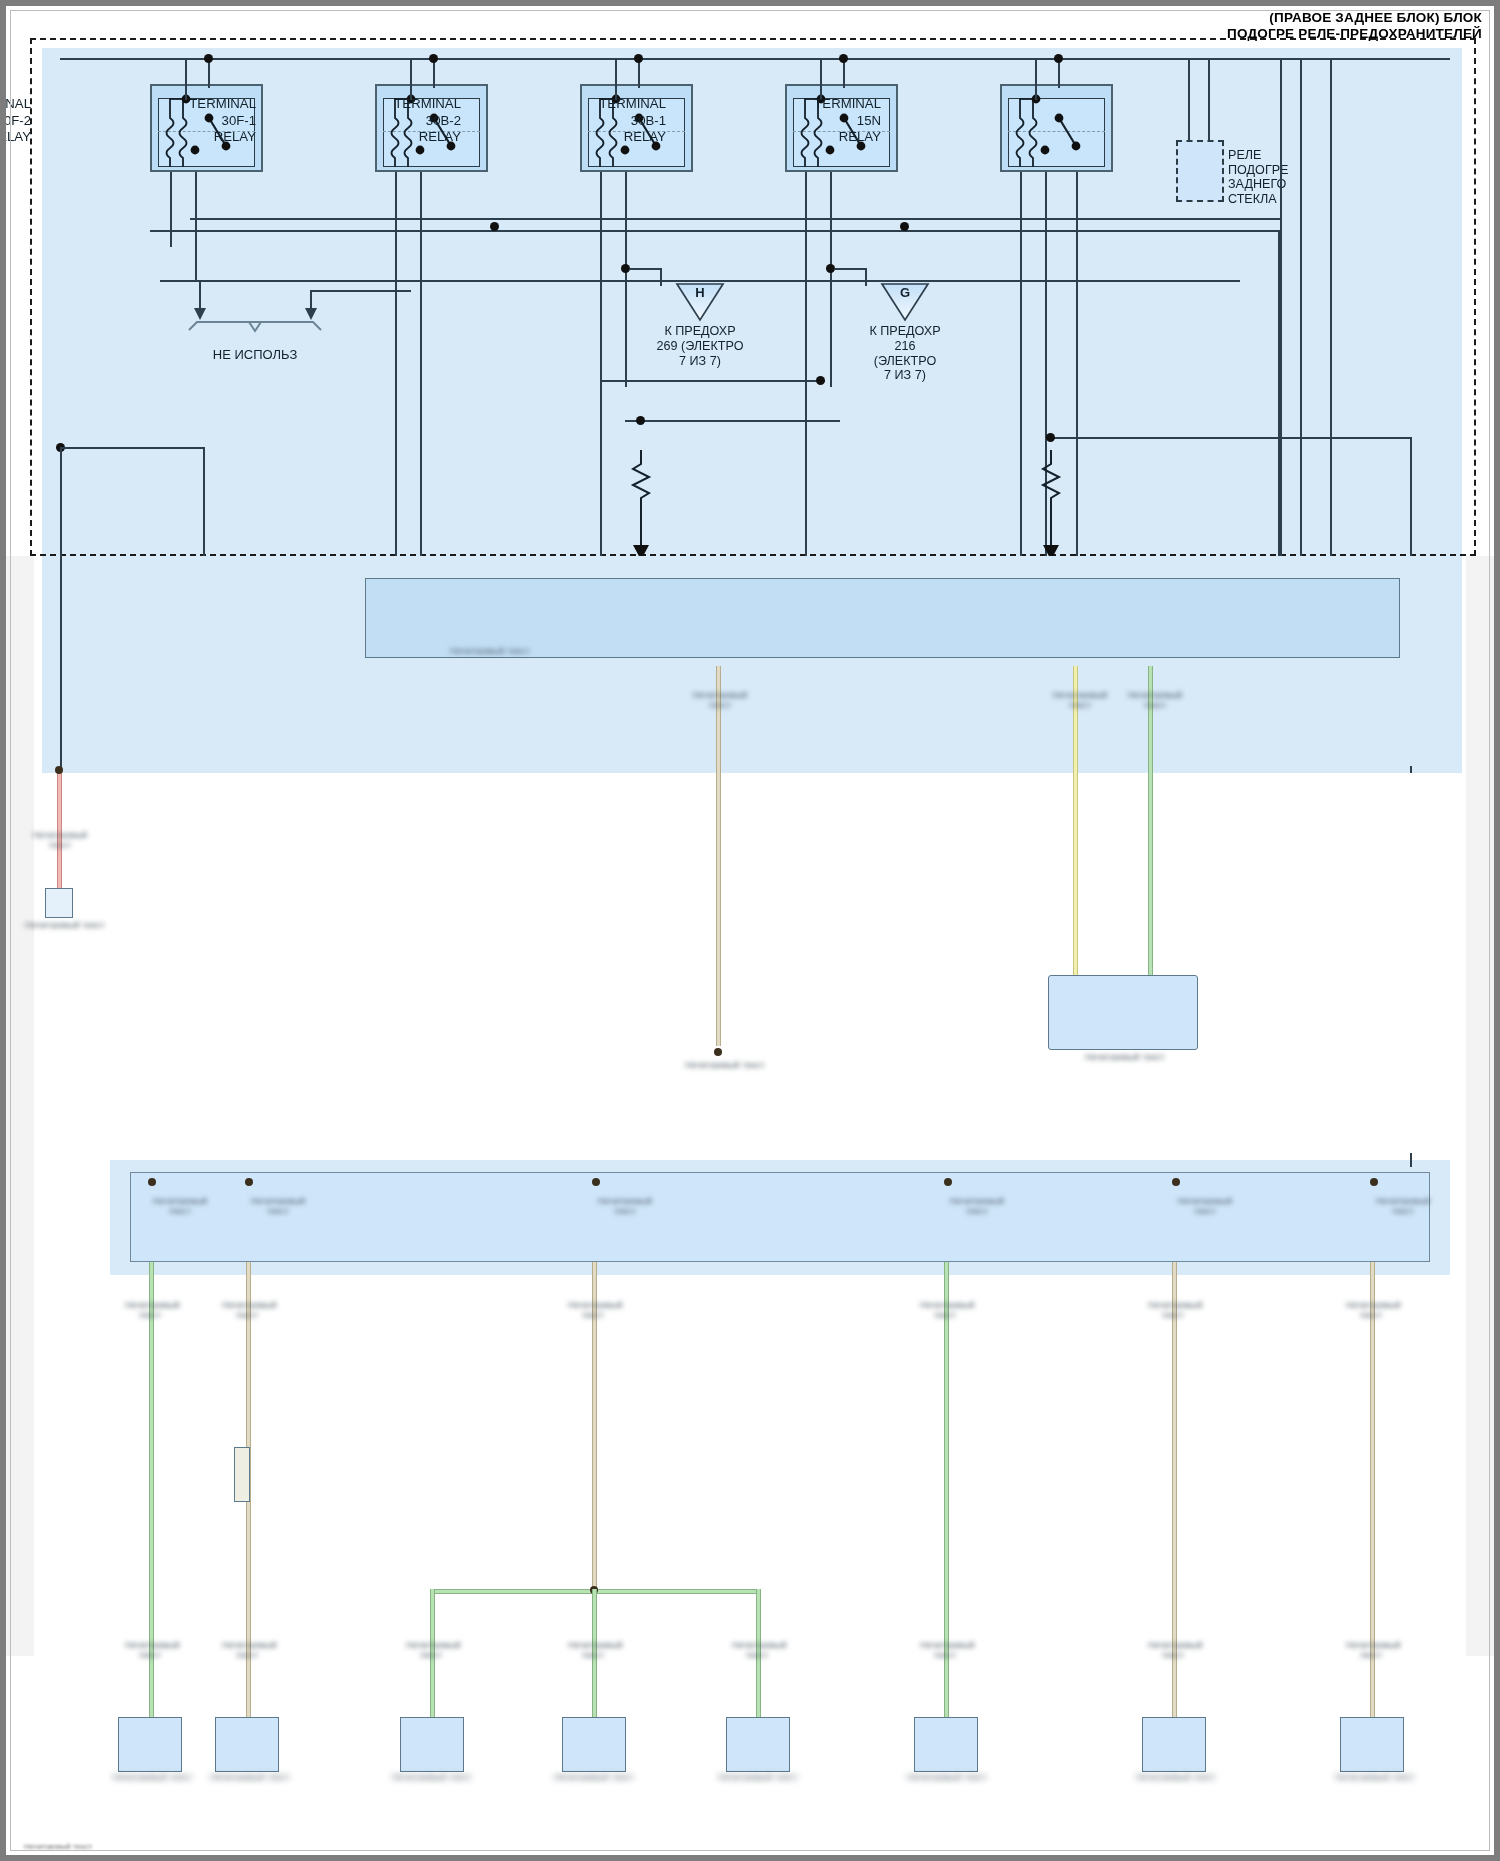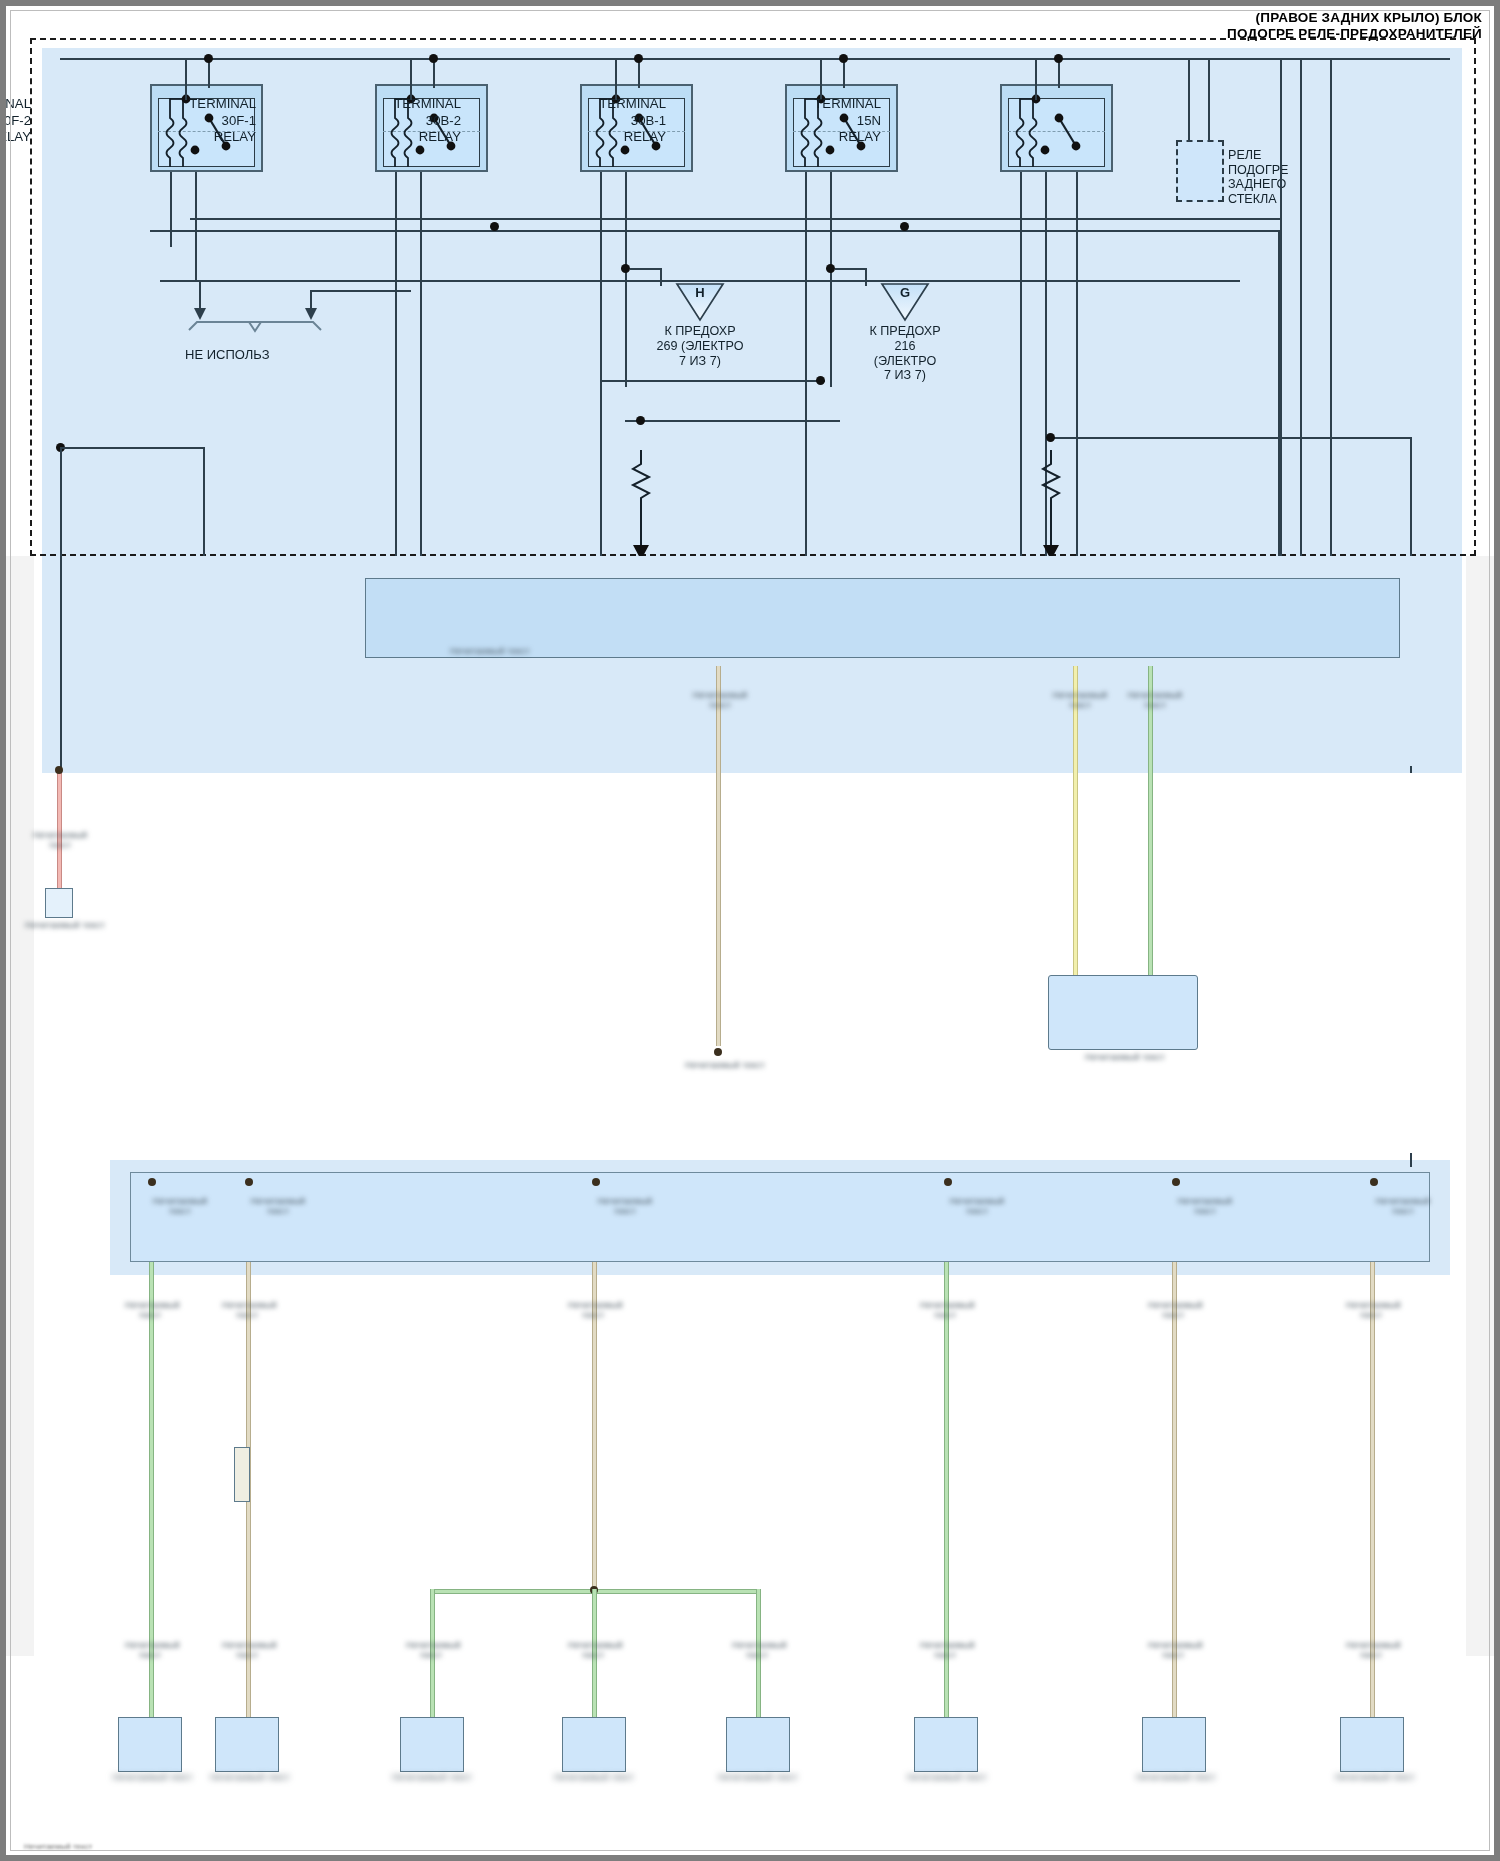--- a/index.html
+++ b/index.html
@@ -105,21 +105,21 @@
   .tri-letter{
     position:absolute;left:0;top:3px;width:50px;text-align:center;
     font-size:13px;font-weight:700;color:#12212b;
   }
   .fuse-text{
     margin-top:2px;
     font-size:12.6px;line-height:14.8px;color:#12212b;white-space:pre-line;
   }
 
   
-  .nouse{position:absolute;}
+  .nouse{position:absolute;text-align:center;}
   .nouse-text{font-size:13px;color:#12212b;margin-top:1px;}
 
   
   .blur{
     position:absolute;
     filter:blur(2.6px);
     -webkit-filter:blur(2.6px);
     color:#44525c;
     font-size:9px;line-height:10px;
     text-align:center;
@@ -171,21 +171,21 @@
 <div id="page">
 
   <div class="panel panel-a"></div>
   <div class="panel panel-c"></div>
   <div class="dashed-outline"></div>
 
   <div class="edge-shade-l"></div>
   <div class="edge-shade-r"></div>
 
   <div class="title-block">
-    <div>(ПРАВОЕ ЗАДНИХ КРЫЛО) БЛОК</div>
+    <div>(ПРАВОЕ ЗАДНЕЕ БЛОК) БЛОК</div>
     <div>ПОДОГРЕ РЕЛЕ-ПРЕДОХРАНИТЕЛЕЙ</div>
   </div>
 
   <div class="wire wire-h" style="left:60px;top:58px;width:1390px;"></div>
   <div class="wire wire-h" style="left:150px;top:230px;width:1110px;"></div>
   <div class="wire wire-h" style="left:160px;top:280px;width:1080px;"></div>
   <div class="wire wire-h" style="left:190px;top:218px;width:1090px;"></div>
 
   <div class="relay" style="left:150px;top:84px;">
     <div class="relay-label">TERMINAL

